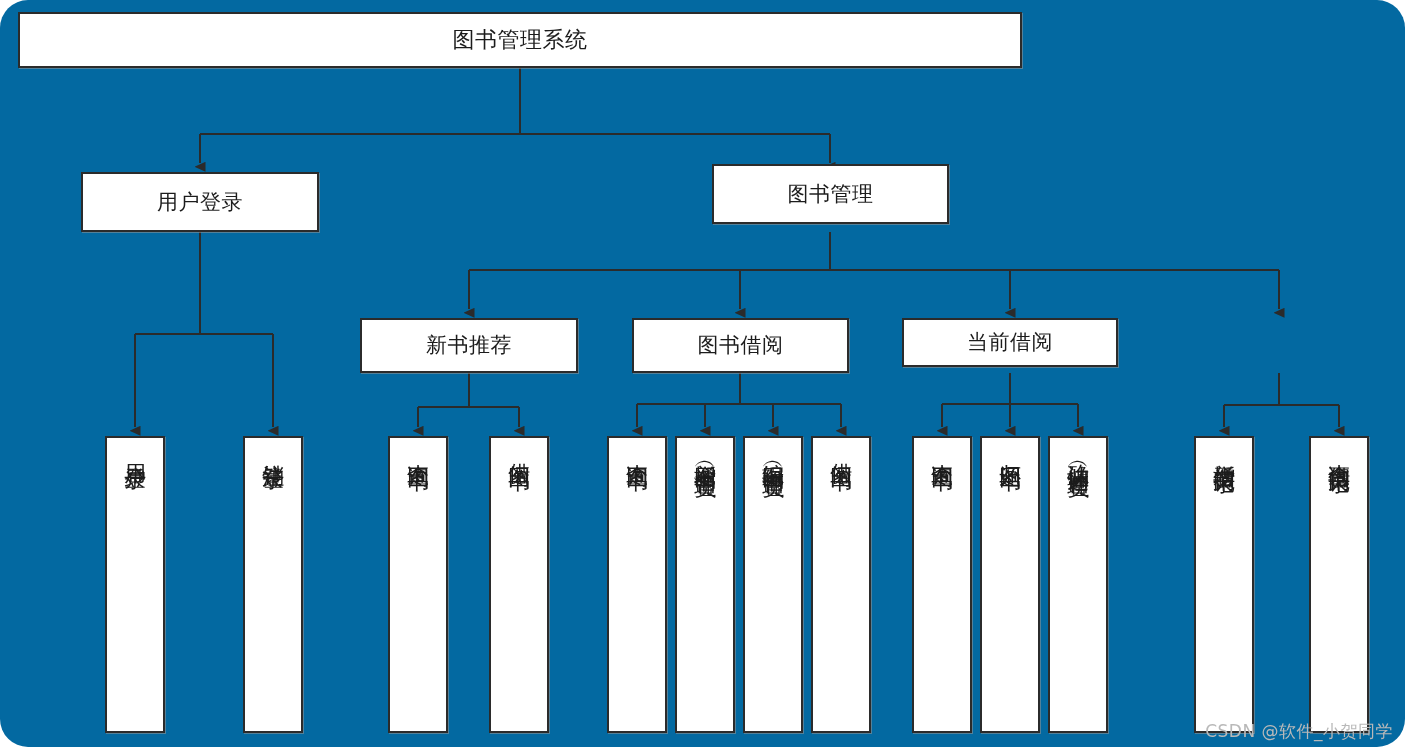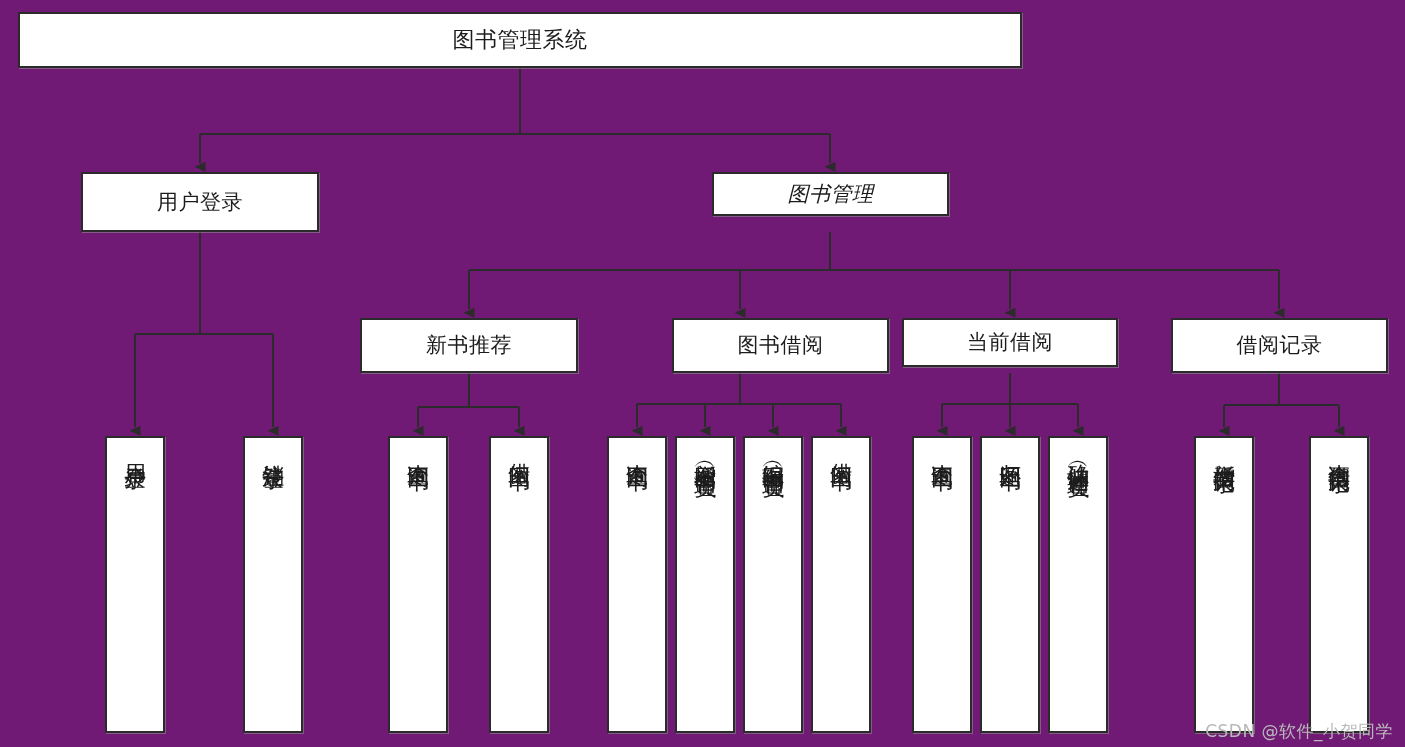--- a/index.html
+++ b/index.html
@@ -8,22 +8,23 @@
     padding: 0;
     background: #ffffff;
   }
   body {
     font-family: "DejaVu Sans", "Liberation Sans", sans-serif;
   }
   #diagram-root {
     position: relative;
     width: 1405px;
     height: 747px;
-    background: #701a75;
+    background: #0369a1;
     overflow: hidden;
+    border-radius: 28px;
   }
   #edges-layer {
     position: absolute;
     left: 0;
     top: 0;
     width: 1405px;
     height: 747px;
     pointer-events: none;
   }
   .node {
@@ -137,39 +138,36 @@
   </svg>
 
   <div class="node horiz root" style="left:18px; top:12px; width:1004px; height:56px;">
     <span class="node-label">图书管理系统</span>
   </div>
 
   <div class="node horiz" style="left:81px; top:172px; width:238px; height:60px;">
     <span class="node-label">用户登录</span>
   </div>
 
-  <div class="node horiz" style="left:712px; top:172px; width:237px; height:44px;font-style:italic;">
+  <div class="node horiz" style="left:712px; top:164px; width:237px; height:60px;">
     <span class="node-label">图书管理</span>
   </div>
 
   <div class="node horiz" style="left:360px; top:318px; width:218px; height:55px;">
     <span class="node-label">新书推荐</span>
   </div>
 
-  <div class="node horiz" style="left:632px; top:318px; width:217px; height:55px;margin-left:40px;">
+  <div class="node horiz" style="left:632px; top:318px; width:217px; height:55px;">
     <span class="node-label">图书借阅</span>
   </div>
 
   <div class="node horiz" style="left:902px; top:318px; width:216px; height:49px;">
     <span class="node-label">当前借阅</span>
   </div>
 
-  <div class="node horiz" style="left:1171px; top:318px; width:217px; height:55px;">
-    <span class="node-label">借阅记录</span>
-  </div>
 
   <div class="node vert" style="left:105px; top:436px; width:60px; height:297px;">
     <span class="node-label">用户登录</span>
   </div>
 
   <div class="node vert" style="left:243px; top:436px; width:60px; height:297px;">
     <span class="node-label">注销登录</span>
   </div>
 
   <div class="node vert" style="left:388px; top:436px; width:60px; height:297px;">

